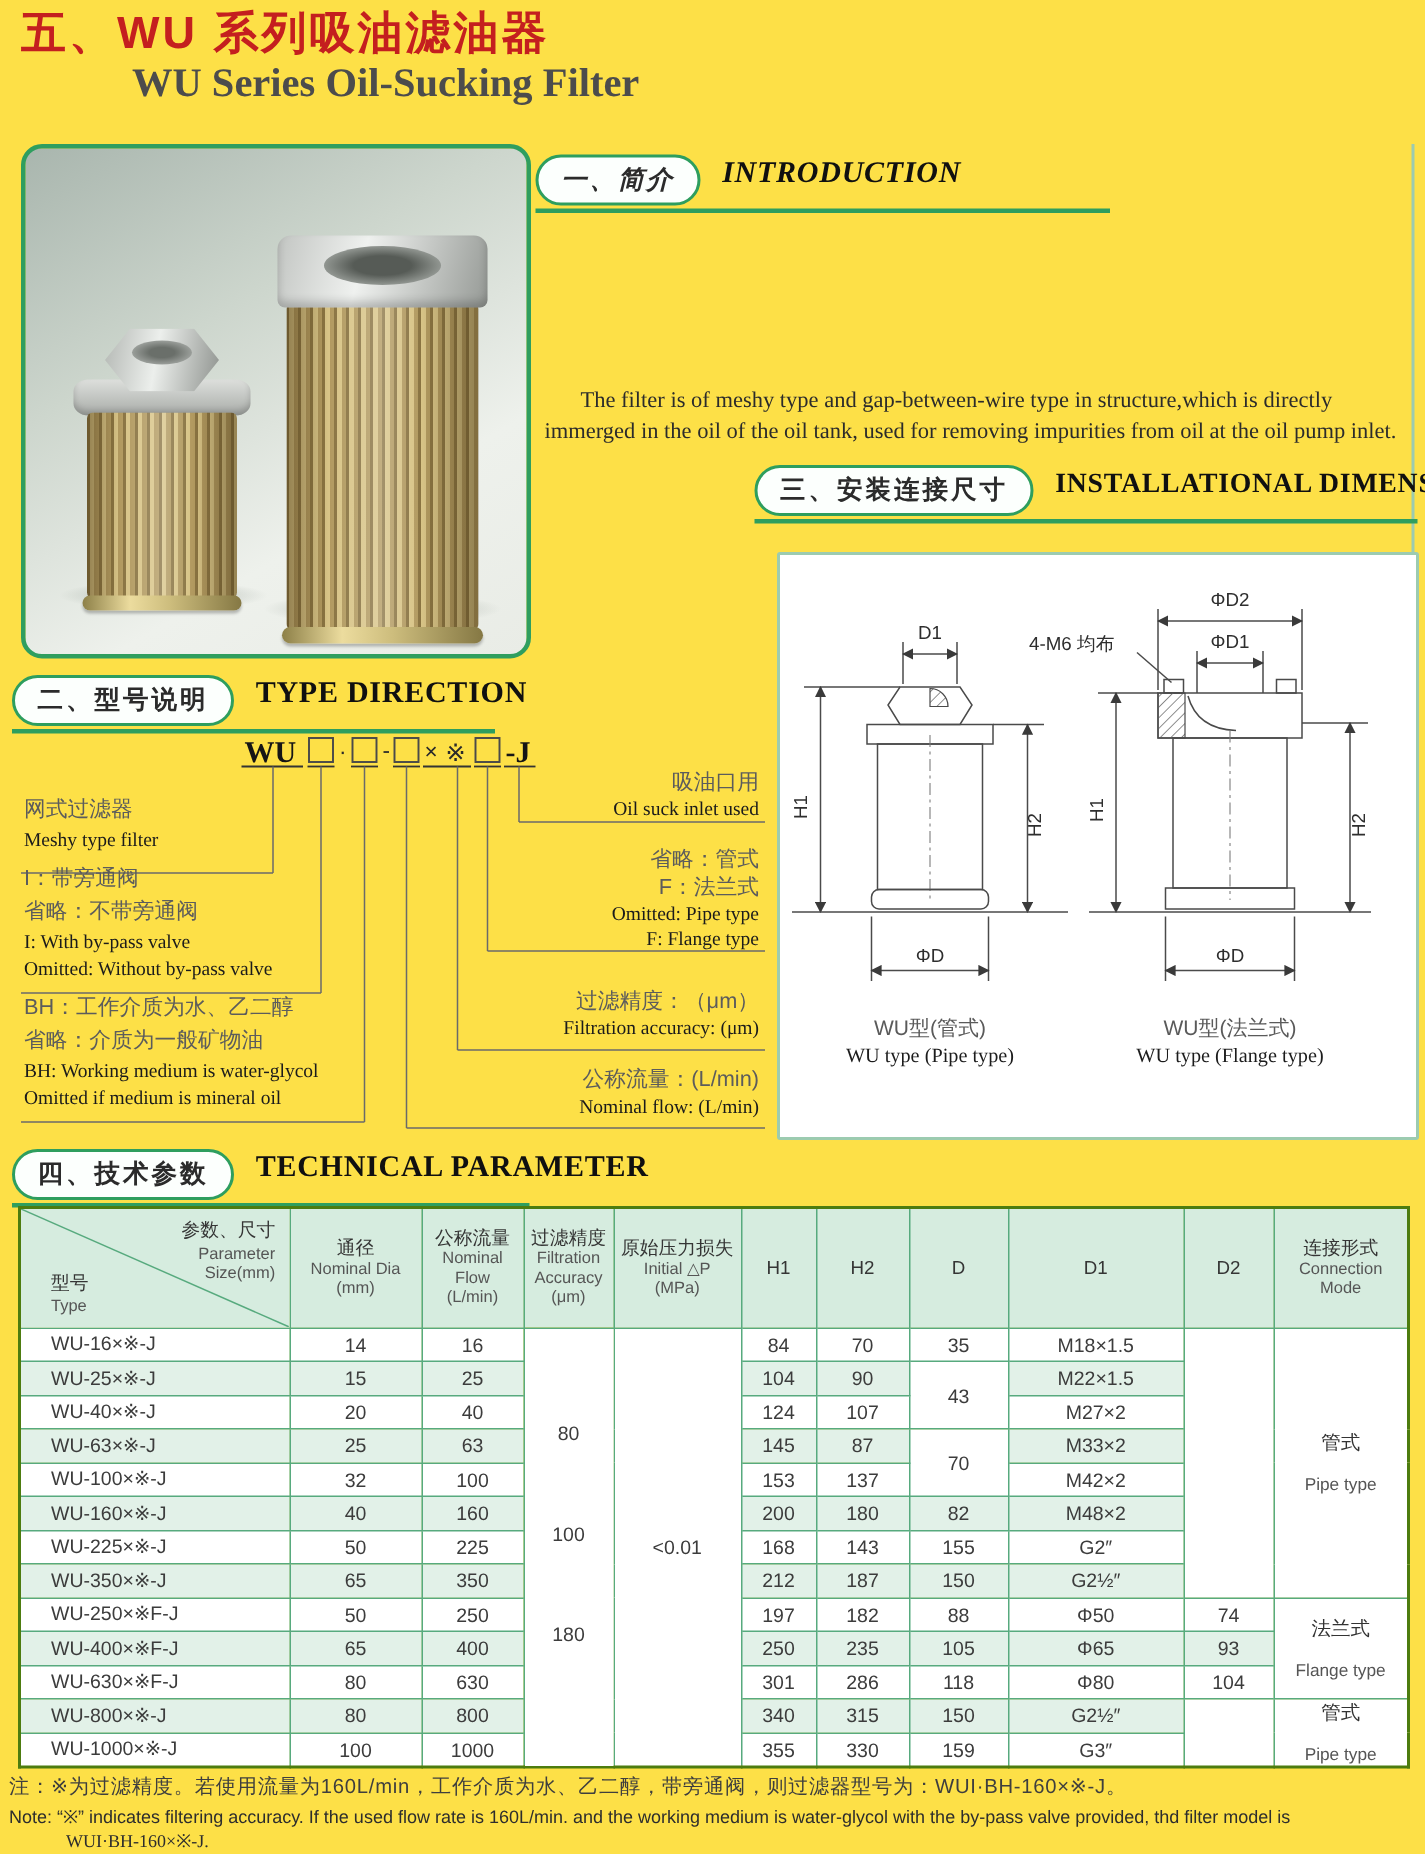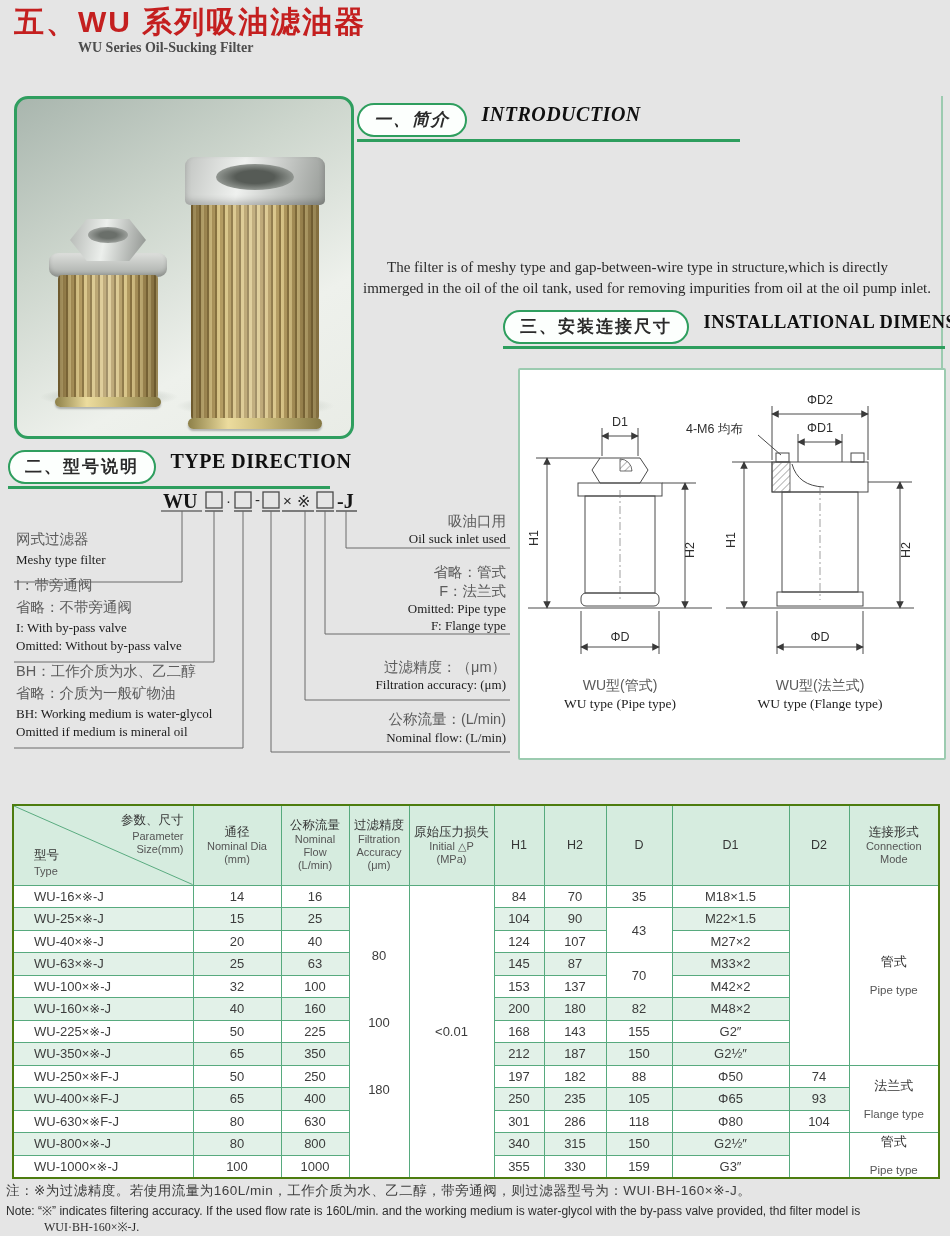--- a/index.html
+++ b/index.html
@@ -1,22 +1,22 @@
 <!DOCTYPE html>
 <html><head>
 <meta charset="utf-8">
 <style>
   :root{ --green:#2e9e5e; --tgreen:#57aa7e; --red:#c41f1f; }
   html,body{margin:0;padding:0;background:#fff;}
   body{font-family:"Liberation Sans","DejaVu Sans",sans-serif;color:#333;}
-  .page{position:relative;width:950px;height:1236px;background:#e5e5e5;overflow:hidden;}
+  .page{position:relative;width:950px;height:1236px;background:#fde047;overflow:hidden;}
 
   
   .title-cn{position:absolute;left:14px;top:2px;margin:0;font-size:30px;font-weight:bold;color:var(--red);letter-spacing:2px;}
-  .title-en{position:absolute;left:78px;top:40px;font-family:"Liberation Serif","DejaVu Serif",serif;font-weight:bold;font-size:14px;color:#4c4c4c;}
+  .title-en{position:absolute;left:88px;top:40px;font-family:"Liberation Serif","DejaVu Serif",serif;font-weight:bold;font-size:27px;color:#4c4c4c;}
 
   .right-rule{position:absolute;left:941px;top:96px;width:2px;height:660px;background:#9ccbb0;}
 
   
   .sec-head{position:absolute;border-bottom:3px solid var(--green);padding-bottom:5px;white-space:nowrap;}
   .pill{display:inline-block;border:2.5px solid var(--green);border-radius:999px;padding:3px 15px 4px;font-weight:bold;font-size:17px;color:#2b2b2b;background:#fcfffd;letter-spacing:2px;vertical-align:middle;position:relative;top:3px;}
   .sec-en{font-family:"Liberation Serif","DejaVu Serif",serif;font-weight:bold;font-size:20px;color:#101010;margin-left:10px;letter-spacing:.5px;}
 
   
   .photo-frame{position:absolute;left:14px;top:96px;width:334px;height:337px;border:3px solid #2f9e5f;border-radius:14px;overflow:hidden;
@@ -276,20 +276,24 @@
       <text class="cnT" x="506" y="118">F：法兰式</text>
       <text class="enT" x="506" y="135">Omitted: Pipe type</text>
       <text class="enT" x="506" y="152">F: Flange type</text>
       <text class="cnT" x="506" y="194">过滤精度：（μm）</text>
       <text class="enT" x="506" y="211">Filtration accuracy: (μm)</text>
       <text class="cnT" x="506" y="246">公称流量：(L/min)</text>
       <text class="enT" x="506" y="264">Nominal flow: (L/min)</text>
     </g>
   </svg>
 
+  <div class="sec-head" style="left:8px;top:763px;width:345px;">
+    <span class="pill">四、技术参数</span>
+    <span class="sec-en">TECHNICAL PARAMETER</span>
+  </div>
 
   <table class="params">
     <colgroup>
       <col style="width:180px">
         <col style="width:88px">
         <col style="width:68px">
         <col style="width:60px">
       <col style="width:85px">
         <col style="width:50px">
         <col style="width:62px">

